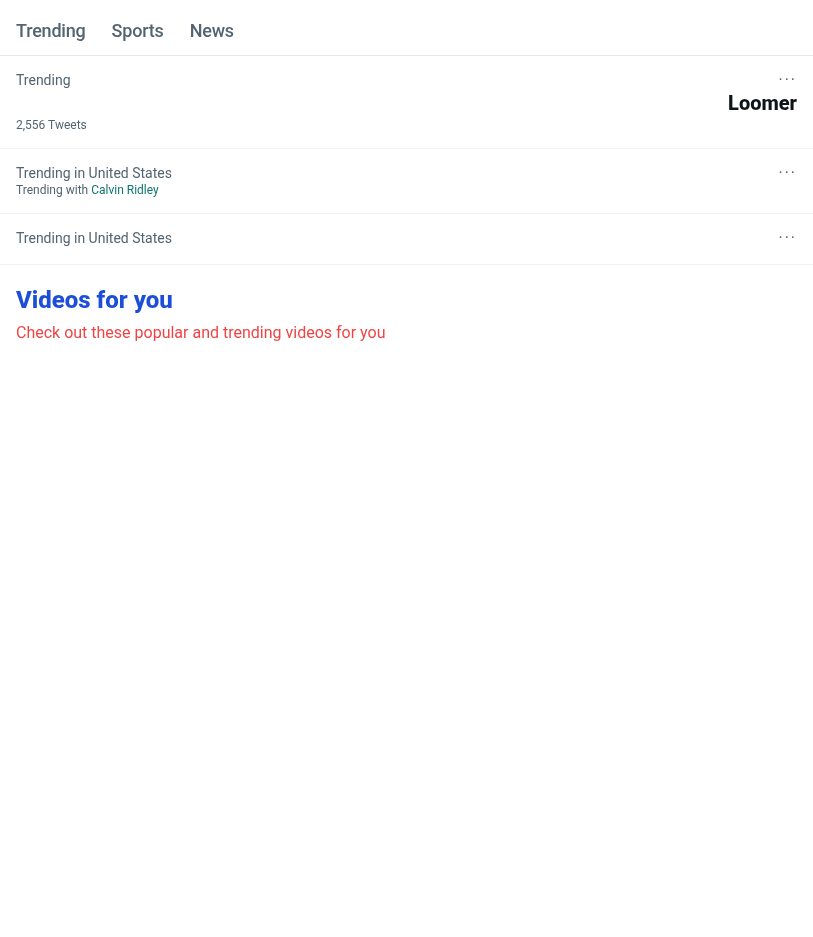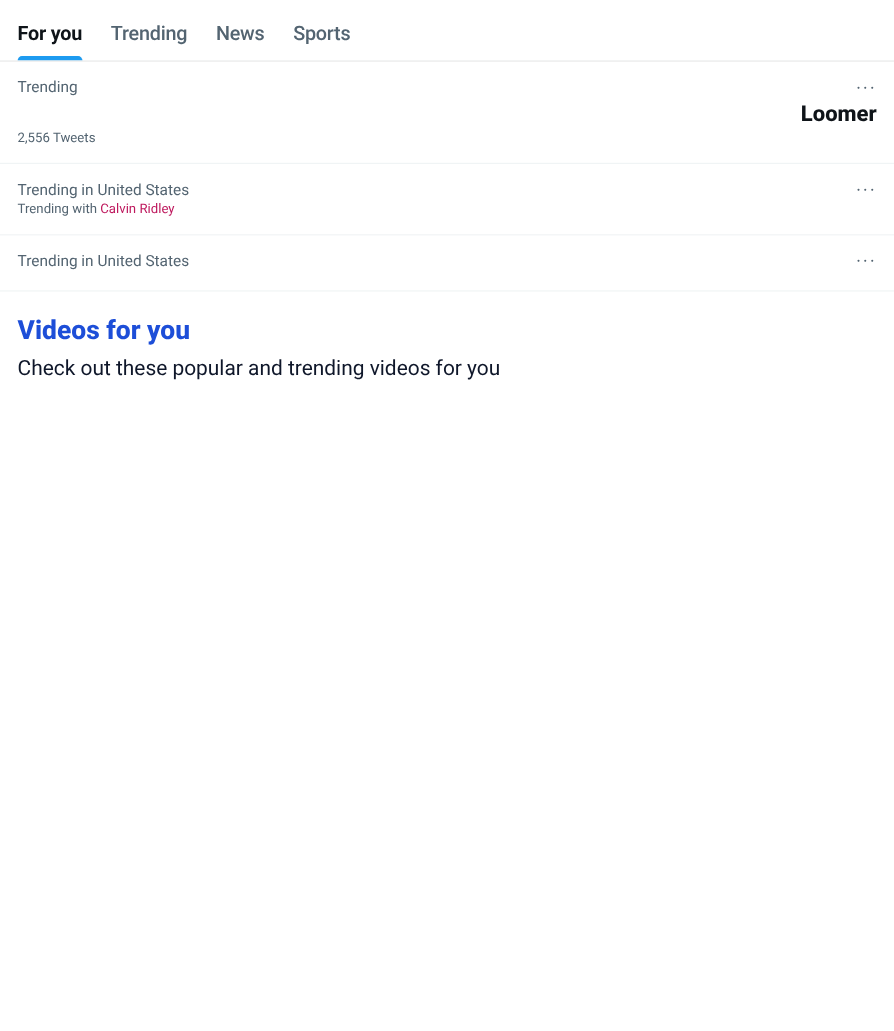--- a/index.html
+++ b/index.html
@@ -90,21 +90,21 @@
       text-align: right;
     }
 
     .trending-meta {
       font-size: 12px;
       color: #536471;
       font-weight: 400;
     }
 
     .trending-meta .highlight {
-      color: #be185d;
+      color: #0f766e;
     }
 
     .more-btn {
       position: absolute;
       top: 16px;
       right: 16px;
       color: #536471;
       font-size: 18px;
       cursor: pointer;
       display: flex;
@@ -124,34 +124,33 @@
 
     .videos-title {
       font-size: 24px;
       font-weight: 800;
       color: #1d4ed8;
       margin-bottom: 6px;
       line-height: 1.3;
     }
 
     .videos-subtitle {
-      font-size: 19px;
-      color: #0f172a;
+      font-size: 16px;
+      color: #ef4444;
       font-weight: 400;
       line-height: 1.4;
     }
   </style>
 </head>
 <body>
 
 <div class="tabs-bar">
-  <div class="tab-item active">For you</div>
   <div class="tab-item">Trending</div>
+  <div class="tab-item">Sports</div>
   <div class="tab-item">News</div>
-  <div class="tab-item">Sports</div>
 </div>
 
 <div class="content">
 
   <div class="trending-item">
     <div class="trending-category">Trending</div>
     <div class="trending-topic">Loomer</div>
     <div class="trending-meta">2,556 Tweets</div>
     <div class="more-btn">
       <span class="dots">···</span>

